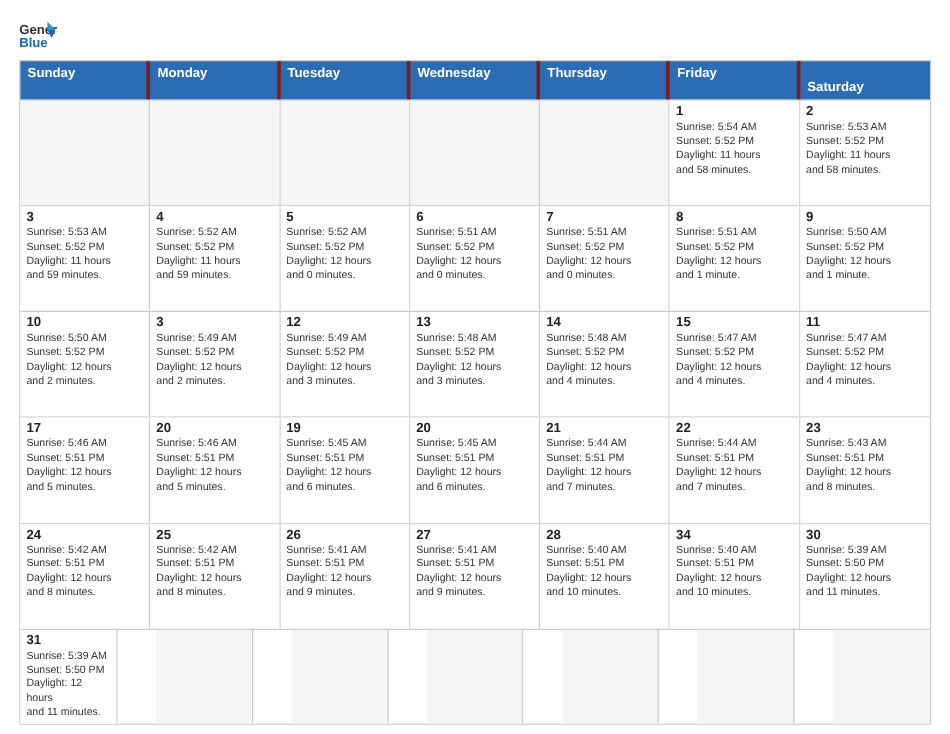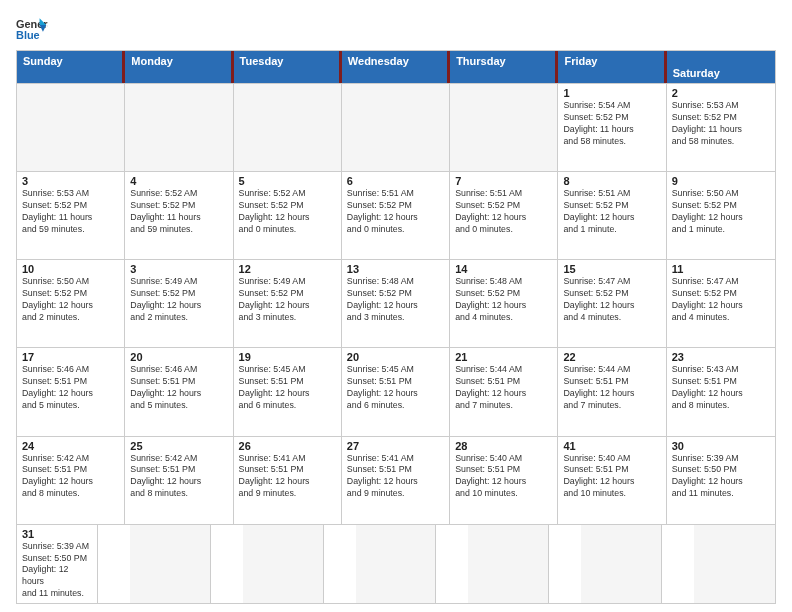--- a/index.html
+++ b/index.html
@@ -339,21 +339,21 @@
 and 9 minutes.</div>
           </div>
           <div class="cal-cell">
             <div class="day-num">28</div>
             <div class="day-info" style="white-space: pre-line;">Sunrise: 5:40 AM
 Sunset: 5:51 PM
 Daylight: 12 hours
 and 10 minutes.</div>
           </div>
           <div class="cal-cell">
-            <div class="day-num">41</div>
+            <div class="day-num">34</div>
             <div class="day-info" style="white-space: pre-line;">Sunrise: 5:40 AM
 Sunset: 5:51 PM
 Daylight: 12 hours
 and 10 minutes.</div>
           </div>
           <div class="cal-cell">
             <div class="day-num">30</div>
             <div class="day-info" style="white-space: pre-line;">Sunrise: 5:39 AM
 Sunset: 5:50 PM
 Daylight: 12 hours

